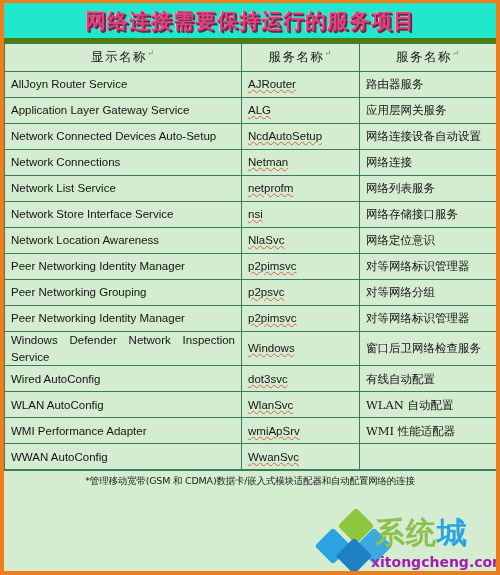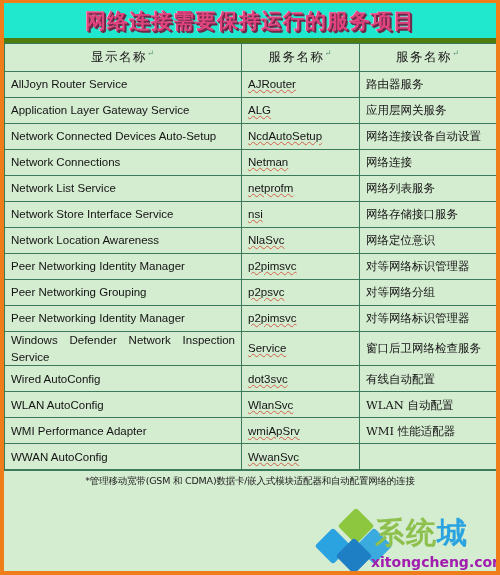--- a/index.html
+++ b/index.html
@@ -247,21 +247,21 @@
           <td class="col-service"><span class="wavy">p2psvc</span></td>
           <td class="col-cn">对等网络分组</td>
         </tr>
         <tr>
           <td class="col-display">Peer Networking Identity Manager</td>
           <td class="col-service"><span class="wavy">p2pimsvc</span></td>
           <td class="col-cn">对等网络标识管理器</td>
         </tr>
         <tr>
           <td class="col-display justify">Windows Defender Network Inspection Service</td>
-          <td class="col-service"><span class="wavy">Service</span></td>
+          <td class="col-service"><span class="wavy">Windows</span></td>
           <td class="col-cn">窗口后卫网络检查服务</td>
         </tr>
         <tr>
           <td class="col-display">Wired AutoConfig</td>
           <td class="col-service"><span class="wavy">dot3svc</span></td>
           <td class="col-cn">有线自动配置</td>
         </tr>
         <tr>
           <td class="col-display">WLAN AutoConfig</td>
           <td class="col-service"><span class="wavy">WlanSvc</span></td>

